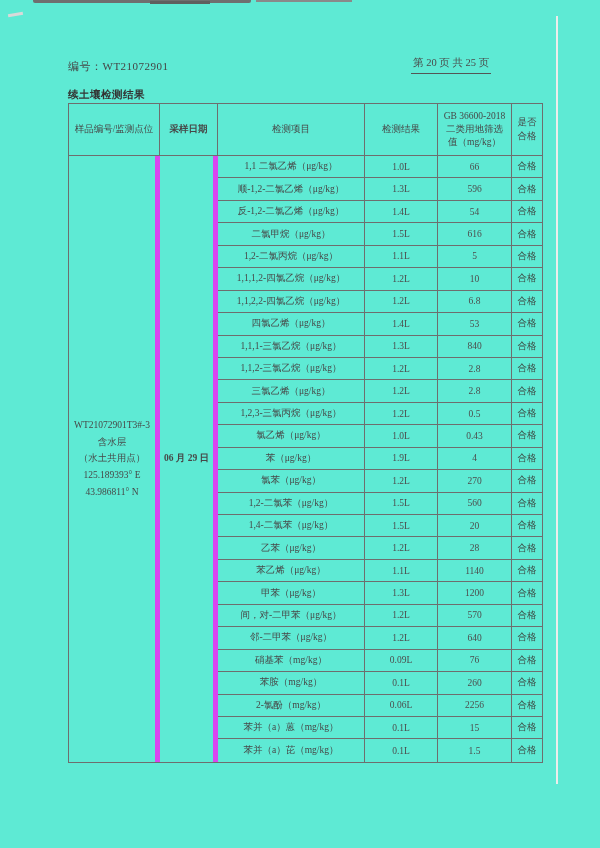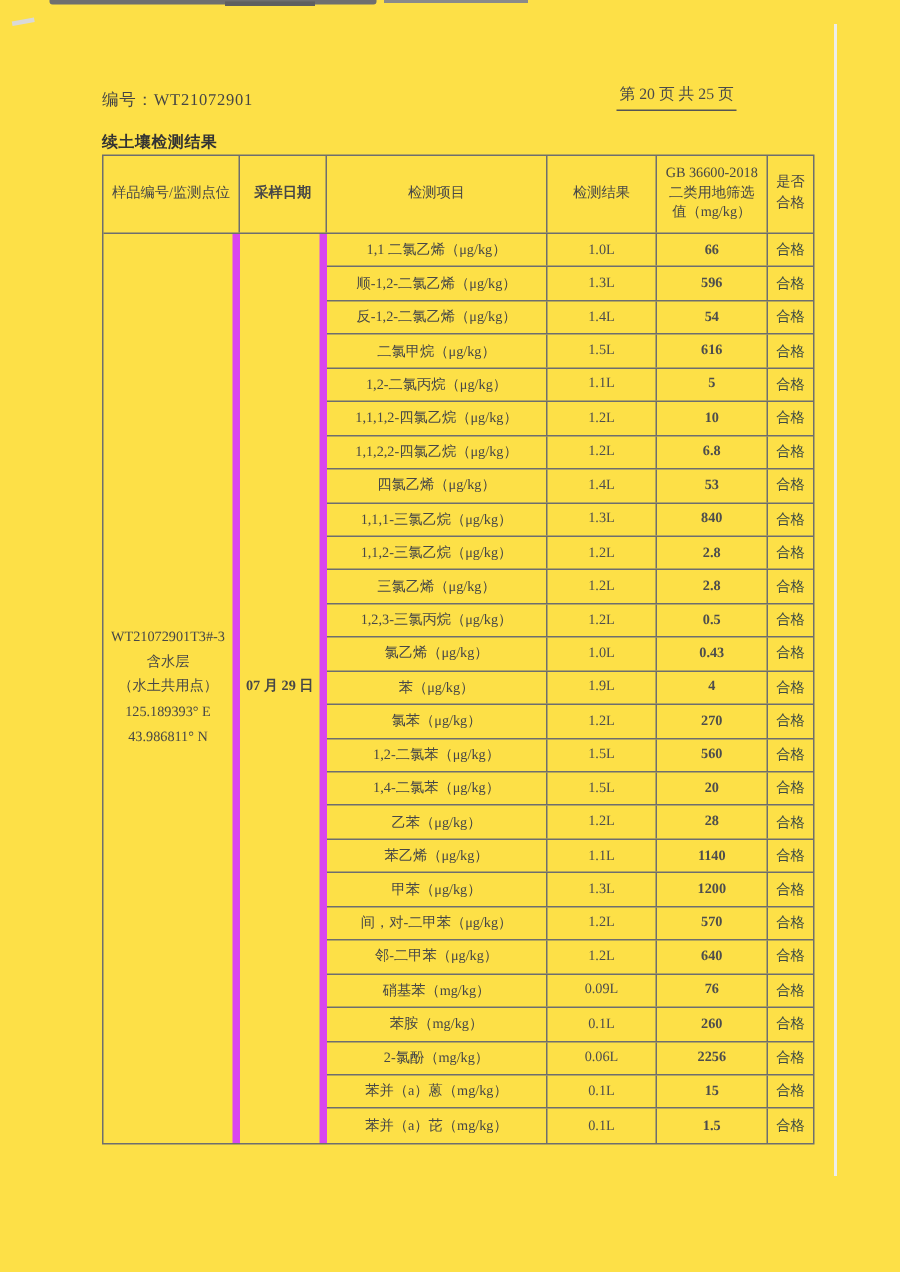--- a/index.html
+++ b/index.html
@@ -5,21 +5,21 @@
   * { margin: 0; padding: 0; box-sizing: border-box; }
   html, body { width: 600px; }
   body {
     font-family: "Liberation Serif", "DejaVu Serif", serif;
     background: #e9e7e4;
   }
   .page {
     position: relative;
     width: 600px;
     height: 848px;
-    background: #fde047;
+    background: #5eead4;
     overflow: hidden;
     color: #3f3f3f;
   }
   
   .scan-top-1 { position: absolute; left: 33px;  top: 0; width: 218px; height: 3px; background: #6f6f6f; border-radius: 0 0 2px 2px; }
   .scan-top-2 { position: absolute; left: 256px; top: 0; width: 96px;  height: 2px; background: #8a8a8a; }
   .scan-top-3 { position: absolute; left: 150px; top: 1px; width: 60px; height: 3px; background: #5f5f5f; }
   .scan-mark  { position: absolute; left: 8px;  top: 13px; width: 15px; height: 3px; background: #d9d9d9; transform: rotate(-10deg); }
   .scan-edge  { position: absolute; left: 556px; top: 16px; width: 2px; height: 768px; background: #ededeb; }
 
@@ -73,21 +73,21 @@
   .trow { display: flex; height: 22.45px; border-bottom: 1px solid #6e6e6e; }
   .trow:last-child { border-bottom: none; }
   .c {
     display: flex; align-items: center; justify-content: center;
     text-align: center;
     border-right: 1px solid #6e6e6e;
     overflow: hidden; white-space: nowrap;
   }
   .c-item   { width: 147px; }
   .c-result { width: 73px; color: #4d4d4d; }
-  .c-limit  { width: 74px; color: #4d4d4d; font-weight: bold; }
+  .c-limit  { width: 74px; color: #4d4d4d; }
   .c-pass   { width: 30px; border-right: none; color: #3d4a44; }
 </style>
 </head>
 <body>
 
 <div class="page">
 
   <div class="scan-top-1"></div>
   <div class="scan-top-2"></div>
   <div class="scan-top-3"></div>
@@ -109,21 +109,21 @@
 值（mg/kg）</div>
       <div class="th w-pass">是否
 合格</div>
     </div>
     <div class="tbody">
       <div class="merged w-sample">WT21072901T3#-3
 含水层
 （水土共用点）
 125.189393° E
 43.986811° N</div>
-      <div class="merged w-date">07 月 29 日</div>
+      <div class="merged w-date">06 月 29 日</div>
       <div class="rows">
   <div class="trow">
     <div class="c c-item">1,1 二氯乙烯（μg/kg）</div>
     <div class="c c-result">1.0L</div>
     <div class="c c-limit">66</div>
     <div class="c c-pass">合格</div>
   </div>
 
   <div class="trow">
     <div class="c c-item">顺-1,2-二氯乙烯（μg/kg）</div>

